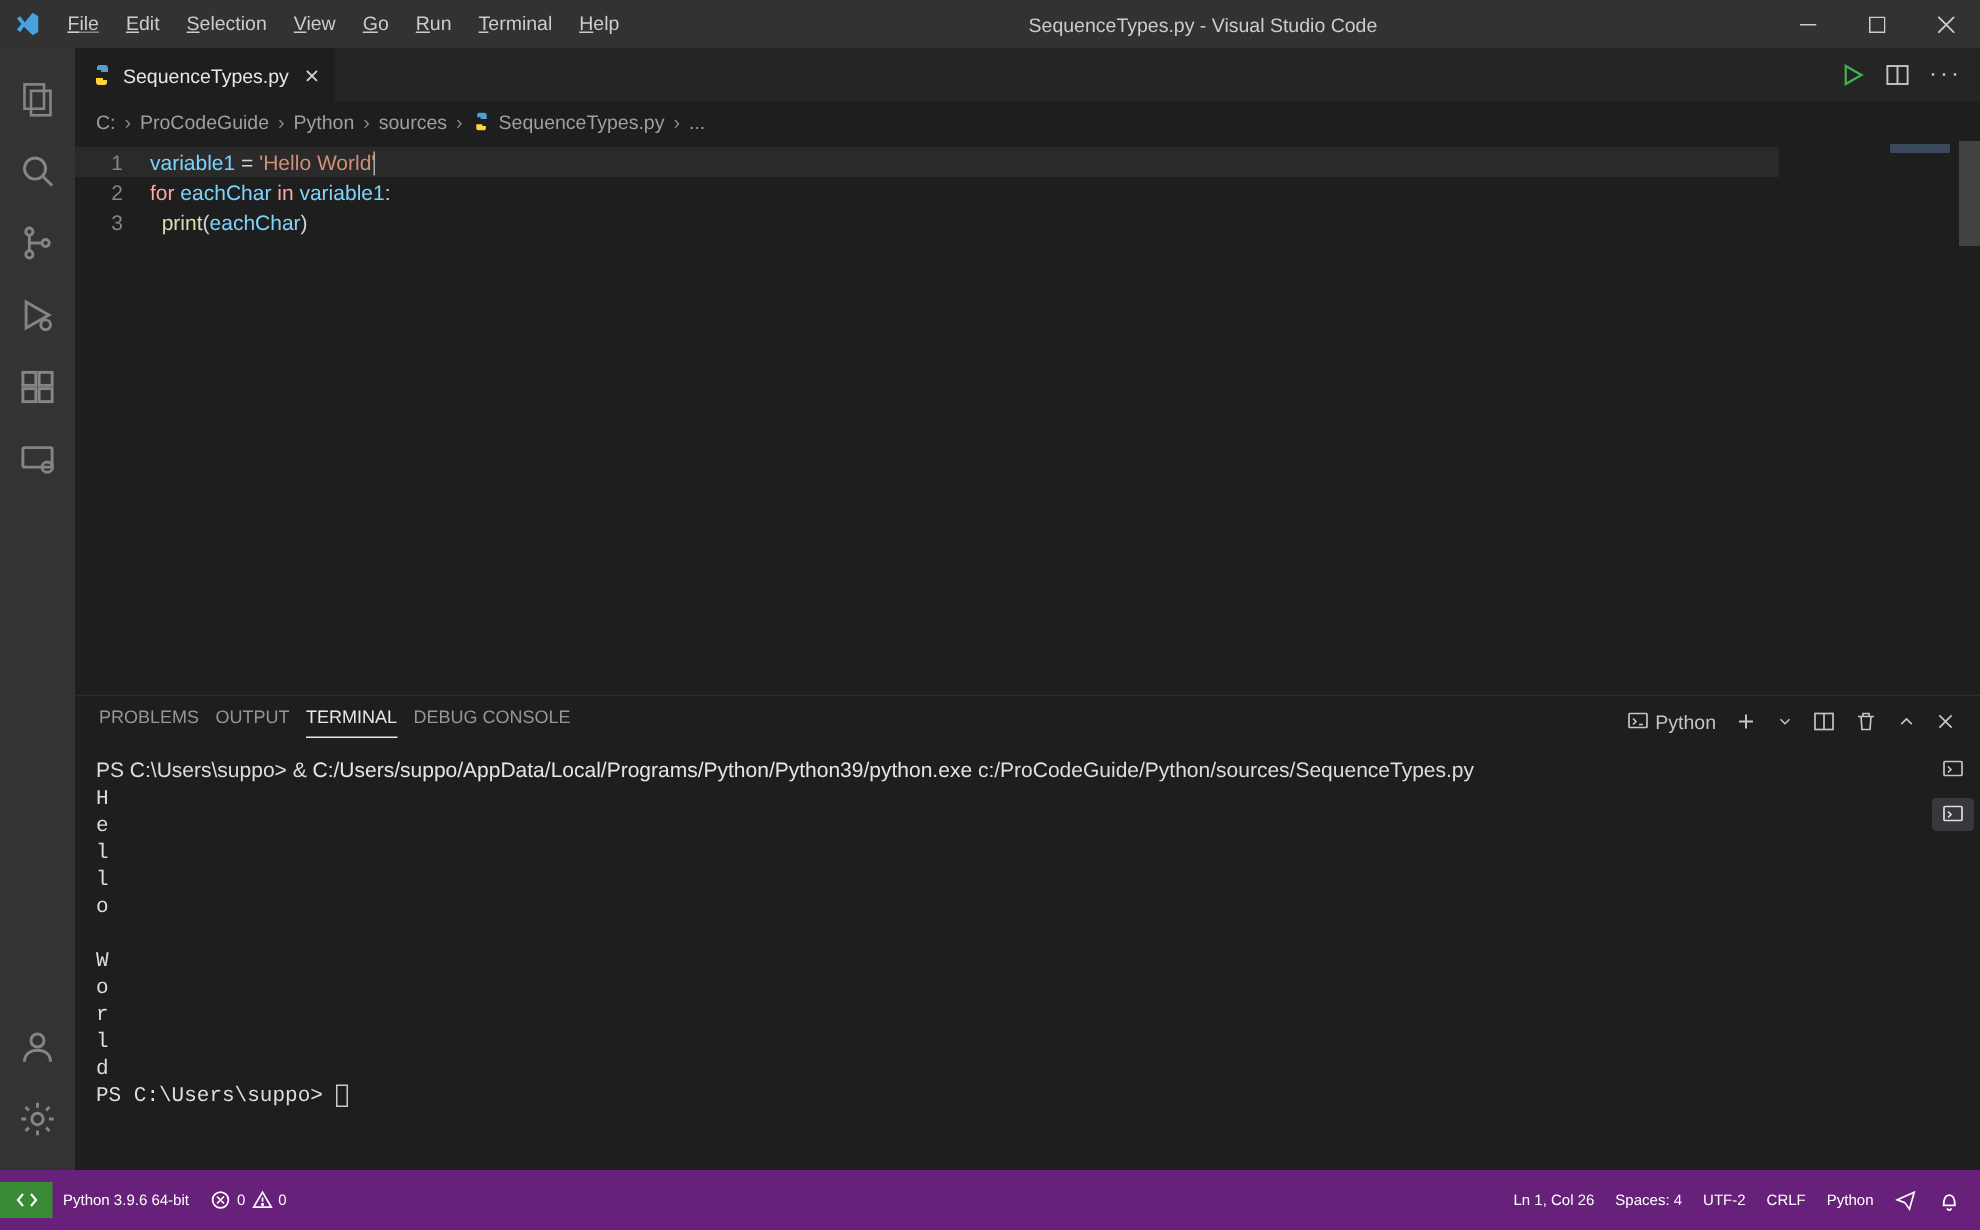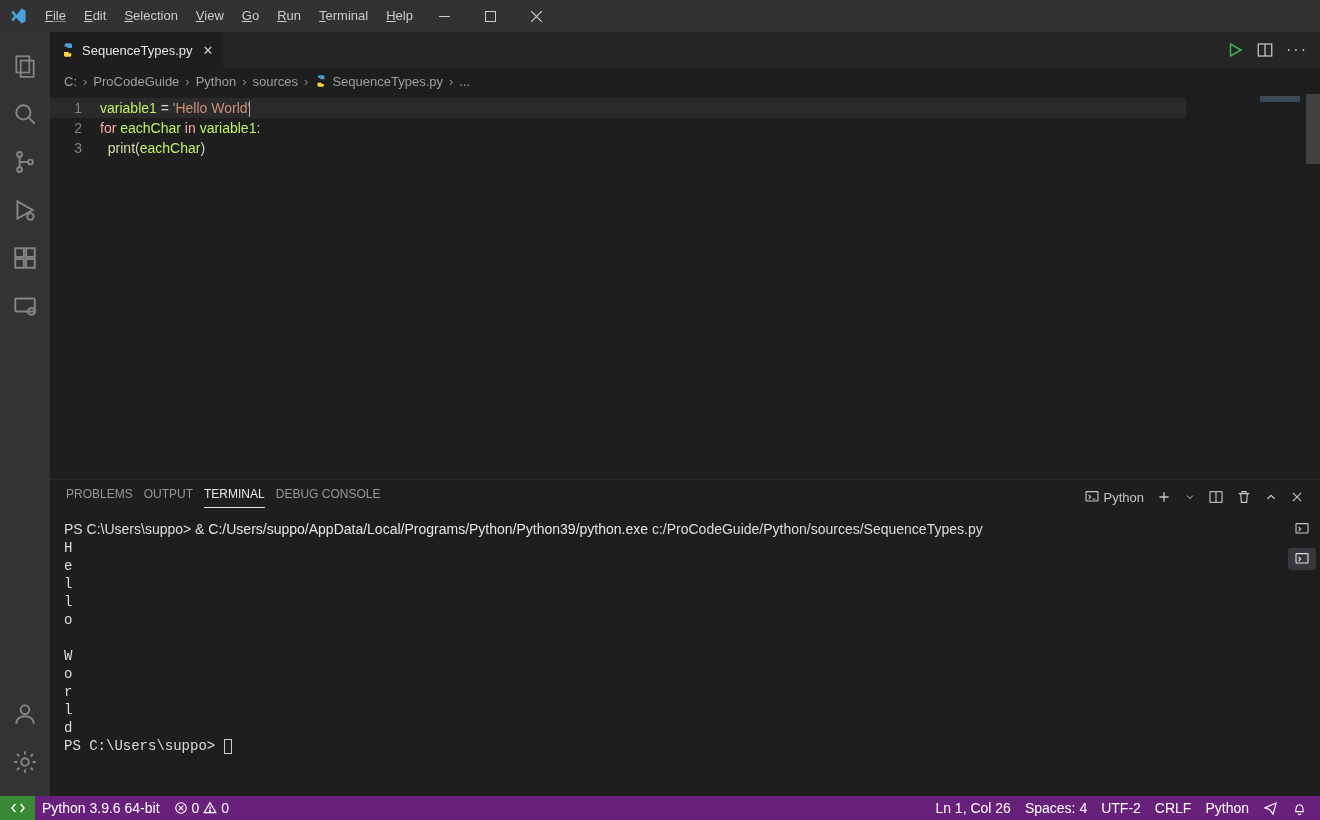--- a/index.html
+++ b/index.html
@@ -30,21 +30,21 @@
 
 .breadcrumb{height:26px;background:#1e1e1e;display:flex;align-items:center;font-size:13px;color:#9f9f9f;padding-left:14px;gap:6px}
 .breadcrumb .sep{color:#8a8a8a}
 
 .editor-pane{flex:1;display:flex;position:relative;background:#1e1e1e;min-height:0}
 .editor{flex:1;font-family:"Consolas","Courier New",monospace;font-size:14px;line-height:20px;padding-top:4px;position:relative}
 .codeline{display:flex}
 .lineno{width:50px;text-align:right;padding-right:18px;color:#858585}
 .hl{background:#2a2a2a}
 .code{white-space:pre}
-.tok-var{color:#bef264}
+.tok-var{color:#7dd3fc}
 .tok-op{color:#d4d4d4}
 .tok-str{color:#ce9178}
 .tok-kw{color:#fca5a5}
 .tok-fn{color:#dcdcaa}
 .tok-p{color:#d4d4d4}
 .cursor{display:inline-block;width:1px;height:16px;background:#aeafad;vertical-align:middle;margin-left:-1px}
 .minimap{width:120px;background:#1e1e1e;position:relative}
 .minimap .blip{position:absolute;top:2px;right:6px;width:40px;height:6px;background:#3a4a5a;border-radius:1px}
 .vscroll{width:14px;background:#1e1e1e}
 .vscroll .thumb{width:100%;height:70px;background:#424242;margin-top:0}
@@ -56,21 +56,21 @@
 .panel-tabs .pt-spacer{flex:1}
 .panel-actions{display:flex;align-items:center;gap:12px;color:#c5c5c5;font-size:13px}
 .panel-actions .lbl{display:flex;align-items:center;gap:4px}
 .panel-body{flex:1;display:flex;min-height:0}
 .terminal{flex:1;font-family:"Consolas","Courier New",monospace;font-size:14px;line-height:18px;color:#ddd;padding:6px 14px;overflow:hidden;white-space:pre}
 .term-y{color:#e5e5e5}
 .term-sidebar{width:36px;display:flex;flex-direction:column;align-items:center;padding-top:4px;gap:8px;color:#c5c5c5}
 .term-sidebar .ticon{width:28px;height:22px;display:flex;align-items:center;justify-content:center;border-radius:3px}
 .term-sidebar .ticon.active{background:#37373d}
 
-.statusbar{height:24px;background:#68217a;display:flex;align-items:center;font-size:14px;color:#fff}
+.statusbar{height:40px;background:#68217a;display:flex;align-items:center;font-size:10px;color:#fff}
 .statusbar .sb-remote{width:35px;height:24px;background:#388a34;display:flex;align-items:center;justify-content:center}
 .statusbar .sb-item{padding:0 7px;display:flex;align-items:center;gap:4px}
 .statusbar .sb-spacer{flex:1}
 svg{display:block}
 .ml{text-decoration:underline;text-decoration-color:#888}
 </style>
 </head>
 <body>
 
 <div class="root">
@@ -84,20 +84,21 @@
     <div class="menus">
       <div class="mi"><span class="ml"><span style="text-decoration:underline">F</span>ile</span></div>
       <div class="mi"><span style="text-decoration:underline">E</span>dit</div>
       <div class="mi"><span style="text-decoration:underline">S</span>election</div>
       <div class="mi"><span style="text-decoration:underline">V</span>iew</div>
       <div class="mi"><span style="text-decoration:underline">G</span>o</div>
       <div class="mi"><span style="text-decoration:underline">R</span>un</div>
       <div class="mi"><span style="text-decoration:underline">T</span>erminal</div>
       <div class="mi"><span style="text-decoration:underline">H</span>elp</div>
     </div>
+    <div class="title-center">SequenceTypes.py - Visual Studio Code</div>
     <div class="win-controls">
       <div class="wbtn">
           <svg width="11" height="11" viewBox="0 0 11 11">
             <rect y="5" width="11" height="1" fill="#ccc"></rect>
           </svg>
         </div>
       <div class="wbtn">
           <svg width="11" height="11" viewBox="0 0 11 11">
             <rect x="0.5" y="0.5" width="10" height="10" fill="none" stroke="#ccc"></rect>
           </svg>

